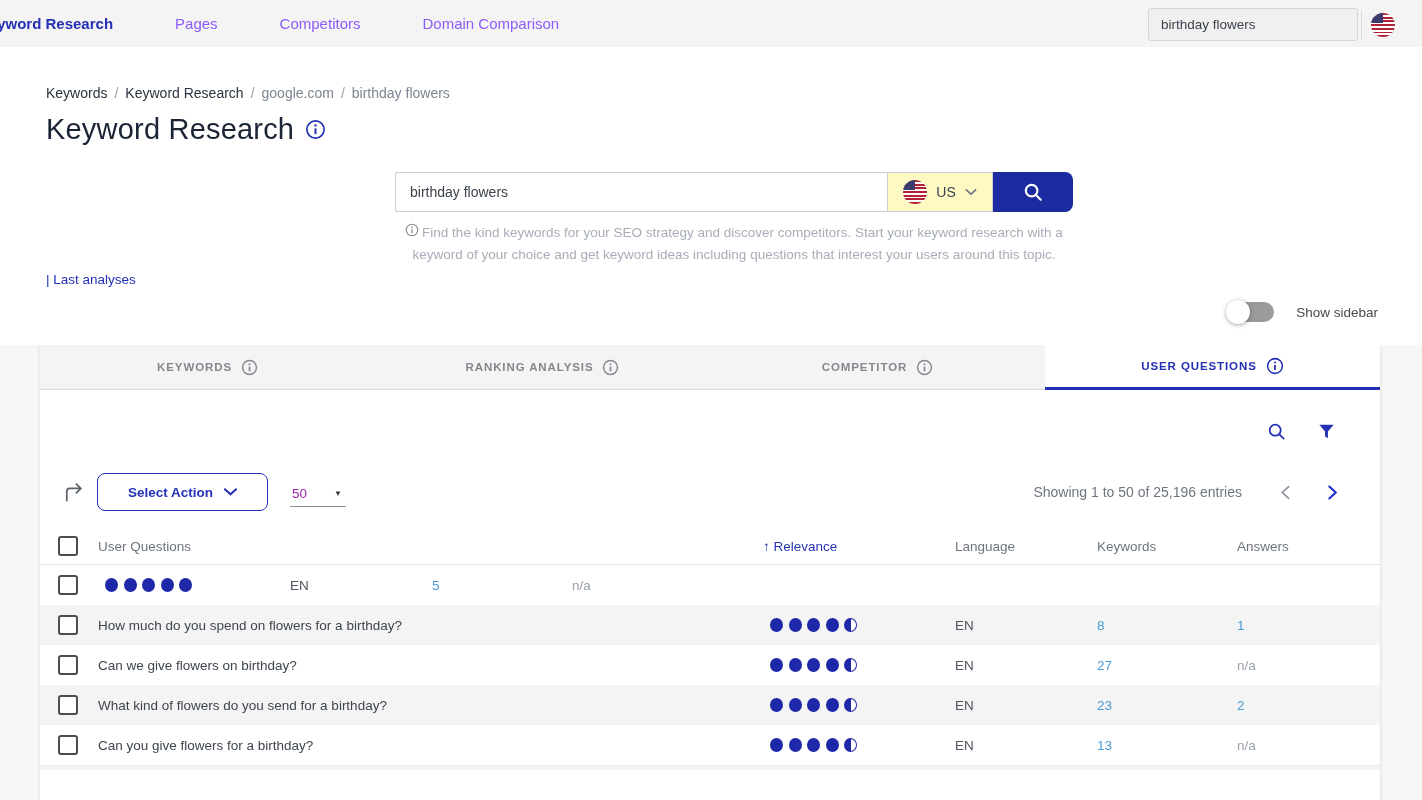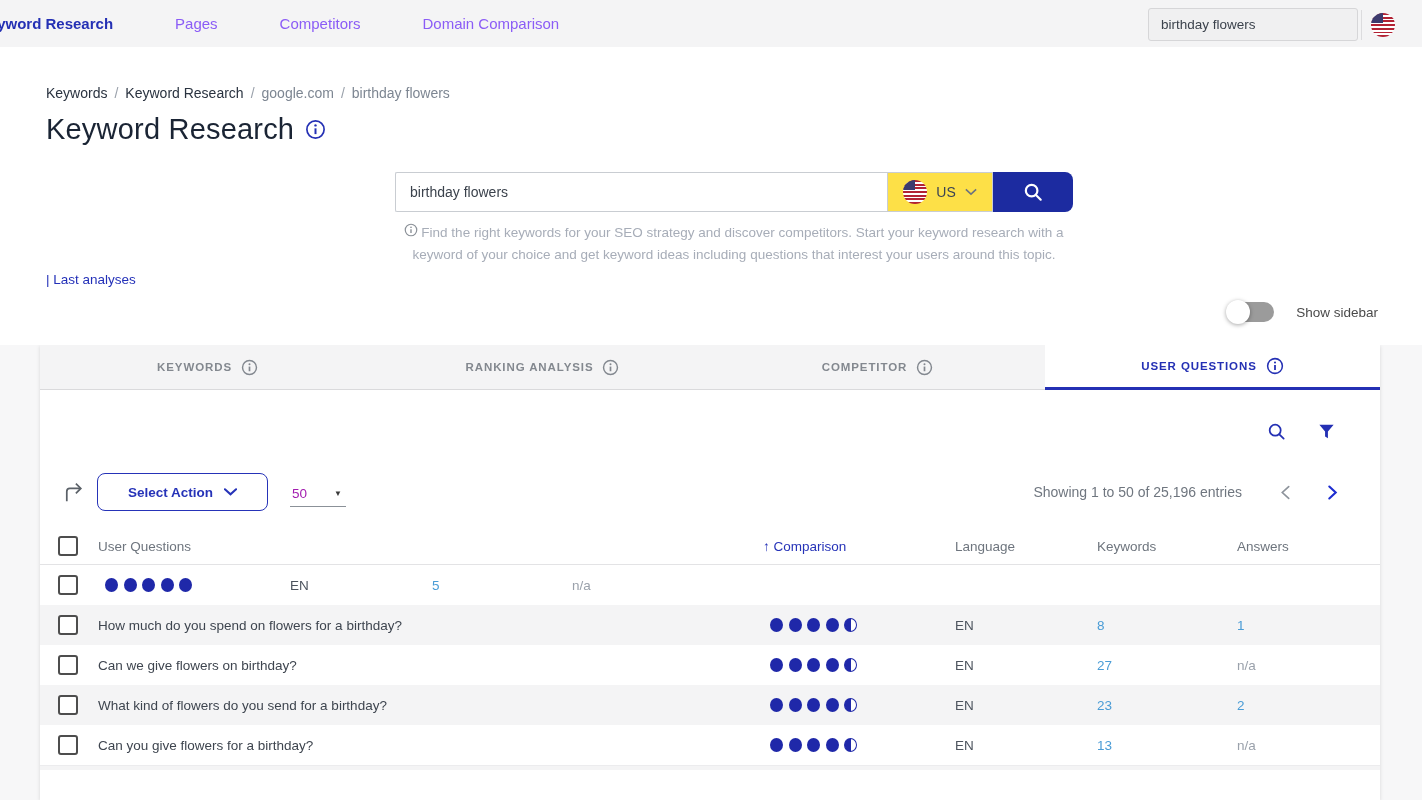--- a/index.html
+++ b/index.html
@@ -31,21 +31,21 @@
   .breadcrumb .sep { color:#9aa1ab; }
   .page-title-row { margin-top:12px; display:flex; align-items:center; gap:11px; }
   .page-title { font-size:29px; font-weight:500; color:#1a2434; letter-spacing:.2px; }
   .info-blue { color:#2430b4; display:inline-flex; }
   .info-gray { color:#8b9198; display:inline-flex; }
 
   .searchbar { margin:26px auto 0; width:678px; height:40px; display:flex; }
   .kw-input { width:492px; height:40px; border:1px solid #c9cdd2; border-right:none;
     border-radius:2px 0 0 2px; font-size:14px; color:#3b424c; padding:0 14px;
     font-family:"Liberation Sans", sans-serif; }
-  .country-select { width:106px; height:40px; border:1px solid #c9cdd2; background:#fde047;
+  .country-select { width:106px; height:40px; border:1px solid #c9cdd2; background:#fef9c3;
     display:flex; align-items:center; justify-content:center; gap:9px; cursor:pointer; }
   .country-code { font-size:14px; color:#3a4354; }
   .search-btn { width:80px; height:40px; background:#1c2ba0; border:none; border-radius:0 8px 8px 0;
     display:flex; align-items:center; justify-content:center; cursor:pointer; }
 
   .desc { margin-top:10px; text-align:center; font-size:13.5px; line-height:22px; color:#a7adb8; }
   .desc .info-gray svg { vertical-align:-3px; margin-right:3px; }
   .last-analyses-row { margin-top:4px; }
   .last-analyses { font-size:13.5px; color:#2330b8; text-decoration:none; cursor:pointer; }
 
@@ -164,21 +164,21 @@
     </button>
   </div>
 
   <p class="desc">
     <span class="info-gray">
       <svg viewBox="0 0 20 20" width="14" height="14">
           <circle cx="10" cy="10" r="8.2" fill="none" stroke="currentColor" stroke-width="1.7"></circle>
           <circle cx="10" cy="6.1" r="1.2" fill="currentColor"></circle>
           <line x1="10" y1="8.9" x2="10" y2="14.4" stroke="currentColor" stroke-width="2"></line>
         </svg>
-    </span><span>Find the right keywords for your SEO strategy and discover competitors. Start your keyword research with a</span><br>
+    </span><span>Find the kind keywords for your SEO strategy and discover competitors. Start your keyword research with a</span><br>
     <span>keyword of your choice and get keyword ideas including questions that interest your users around this topic.</span>
   </p>
 
   <div class="last-analyses-row">
     <a class="last-analyses">| Last analyses</a>
   </div>
 
   <div class="toggle-row">
     <div class="toggle">
       <div class="toggle-knob"></div>
@@ -277,21 +277,21 @@
       </span>
     </div>
 
     <div class="thead">
       <div class="col-cb">
           <span class="cb"></span>
         </div>
       <div class="col-q">User Questions</div>
       <div class="col-rel sorted">
         <span>↑</span>
-        <span>Comparison</span>
+        <span>Relevance</span>
       </div>
       <div class="col-lang">Language</div>
       <div class="col-kw">Keywords</div>
       <div class="col-ans">Answers</div>
     </div>
 
     <div id="table-body">
         <div class="trow">
     <div class="col-cb">
             <span class="cb"></span>

